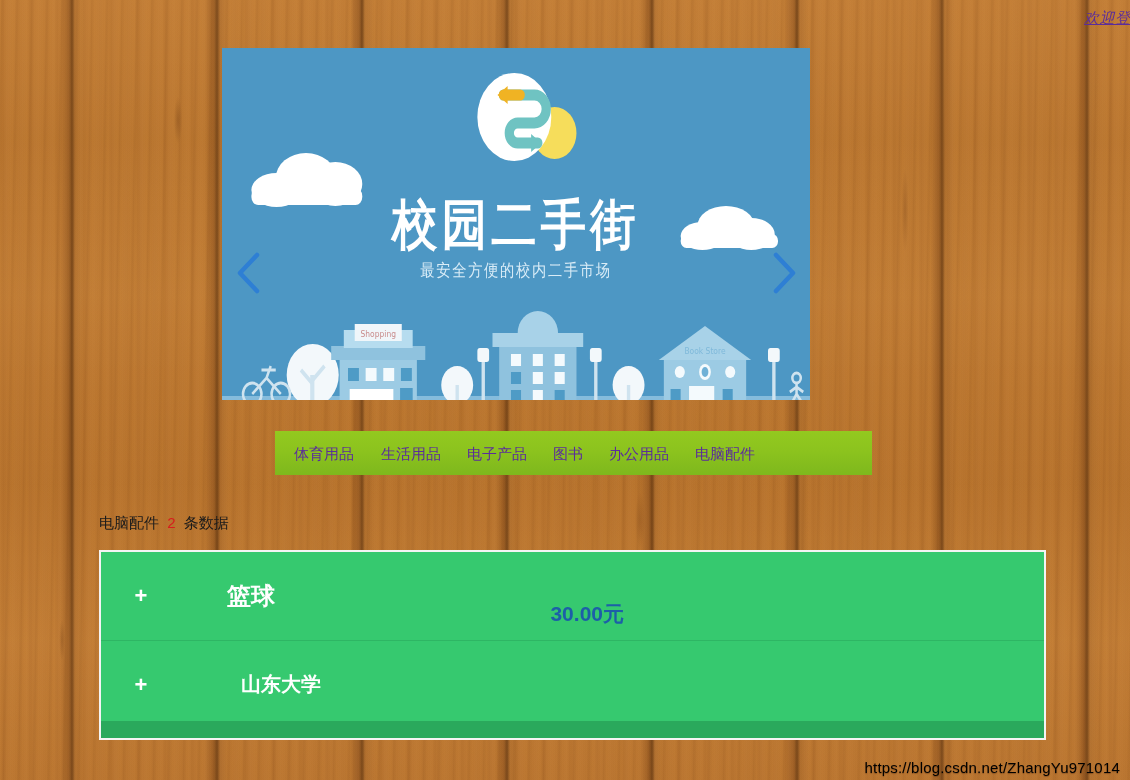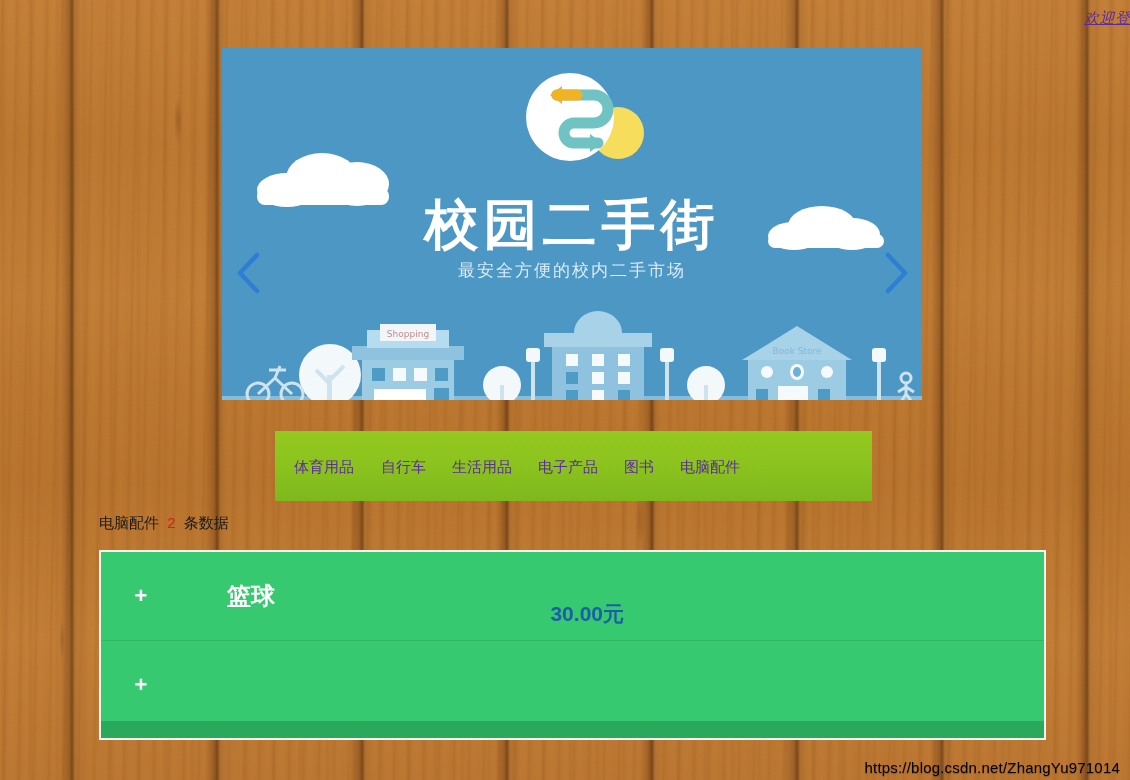--- a/index.html
+++ b/index.html
@@ -69,34 +69,34 @@
   }
   #welcome-link {
     font-size:15px; color:#5b2d9b; font-style:italic;
     text-decoration:underline; cursor:pointer;
     font-family:"Liberation Serif","DejaVu Serif",serif;
     letter-spacing:0.5px; white-space:nowrap;
   }
 
   
   #banner {
-    position:absolute; left:222px; top:48px; width:700px; height:352px;
+    position:absolute; left:222px; top:48px; width:588px; height:352px;
     background:#4d97c4; overflow:hidden;
   }
   #banner-svg { position:absolute; inset:0; width:100%; height:100%; display:block; }
   .carousel-arrow {
     position:absolute; top:195px; width:40px; height:60px; cursor:pointer;
     display:flex; align-items:center; justify-content:center;
   }
   #arrow-prev { left:6px; }
   #arrow-next { right:6px; }
 
   
   #category-nav {
-    position:absolute; left:275px; top:431px; width:597px; height:70px;
+    position:absolute; left:275px; top:431px; width:597px; height:44px;
     background:linear-gradient(180deg,#93c91f 0%,#8cc31e 45%,#7eb81d 100%);
     display:flex; align-items:center; padding-left:19px; gap:0;
   }
   .cat-link {
     font-size:15px; color:#5b2d9b; text-decoration:none; cursor:pointer;
     padding:0 13px; white-space:nowrap; line-height:55px;
   }
   .cat-link:first-child { padding-left:0; padding-right:14px; }
 
   
@@ -277,40 +277,41 @@
   </div>
   <div id="arrow-next" class="carousel-arrow">
     <svg width="26" height="44" viewBox="0 0 26 44">
       <path d="M5 4 L22 22 L5 40" fill="none" stroke="#2e7fd4" stroke-width="4.5" stroke-linecap="round" stroke-linejoin="round"></path>
     </svg>
   </div>
 </div>
 
 <nav id="category-nav">
     <a class="cat-link" href="#">体育用品</a>
-    <a class="cat-link" href="#">自行车</a>
     <a class="cat-link" href="#">生活用品</a>
     <a class="cat-link" href="#">电子产品</a>
     <a class="cat-link" href="#">图书</a>
+    <a class="cat-link" href="#">办公用品</a>
     <a class="cat-link" href="#">电脑配件</a>
   </nav>
 
 <div id="result-count">
   <span>电脑配件</span>
   <span class="num">2</span>
   <span>条数据</span>
 </div>
 
 <div id="results-panel">
   <div id="results-rows">
       <div class="result-row">
         <div class="cell-add">+</div>
         <div class="cell-name">篮球</div>
         <div class="cell-price">30.00元</div>
       </div>
       <div class="result-row">
         <div class="cell-add">+</div>
+        <div class="cell-school">山东大学</div>
       </div>
     </div>
   <div id="results-footer"></div>
 </div>
 
 <div id="watermark">https://blog.csdn.net/ZhangYu971014</div>
 
 </body></html>

